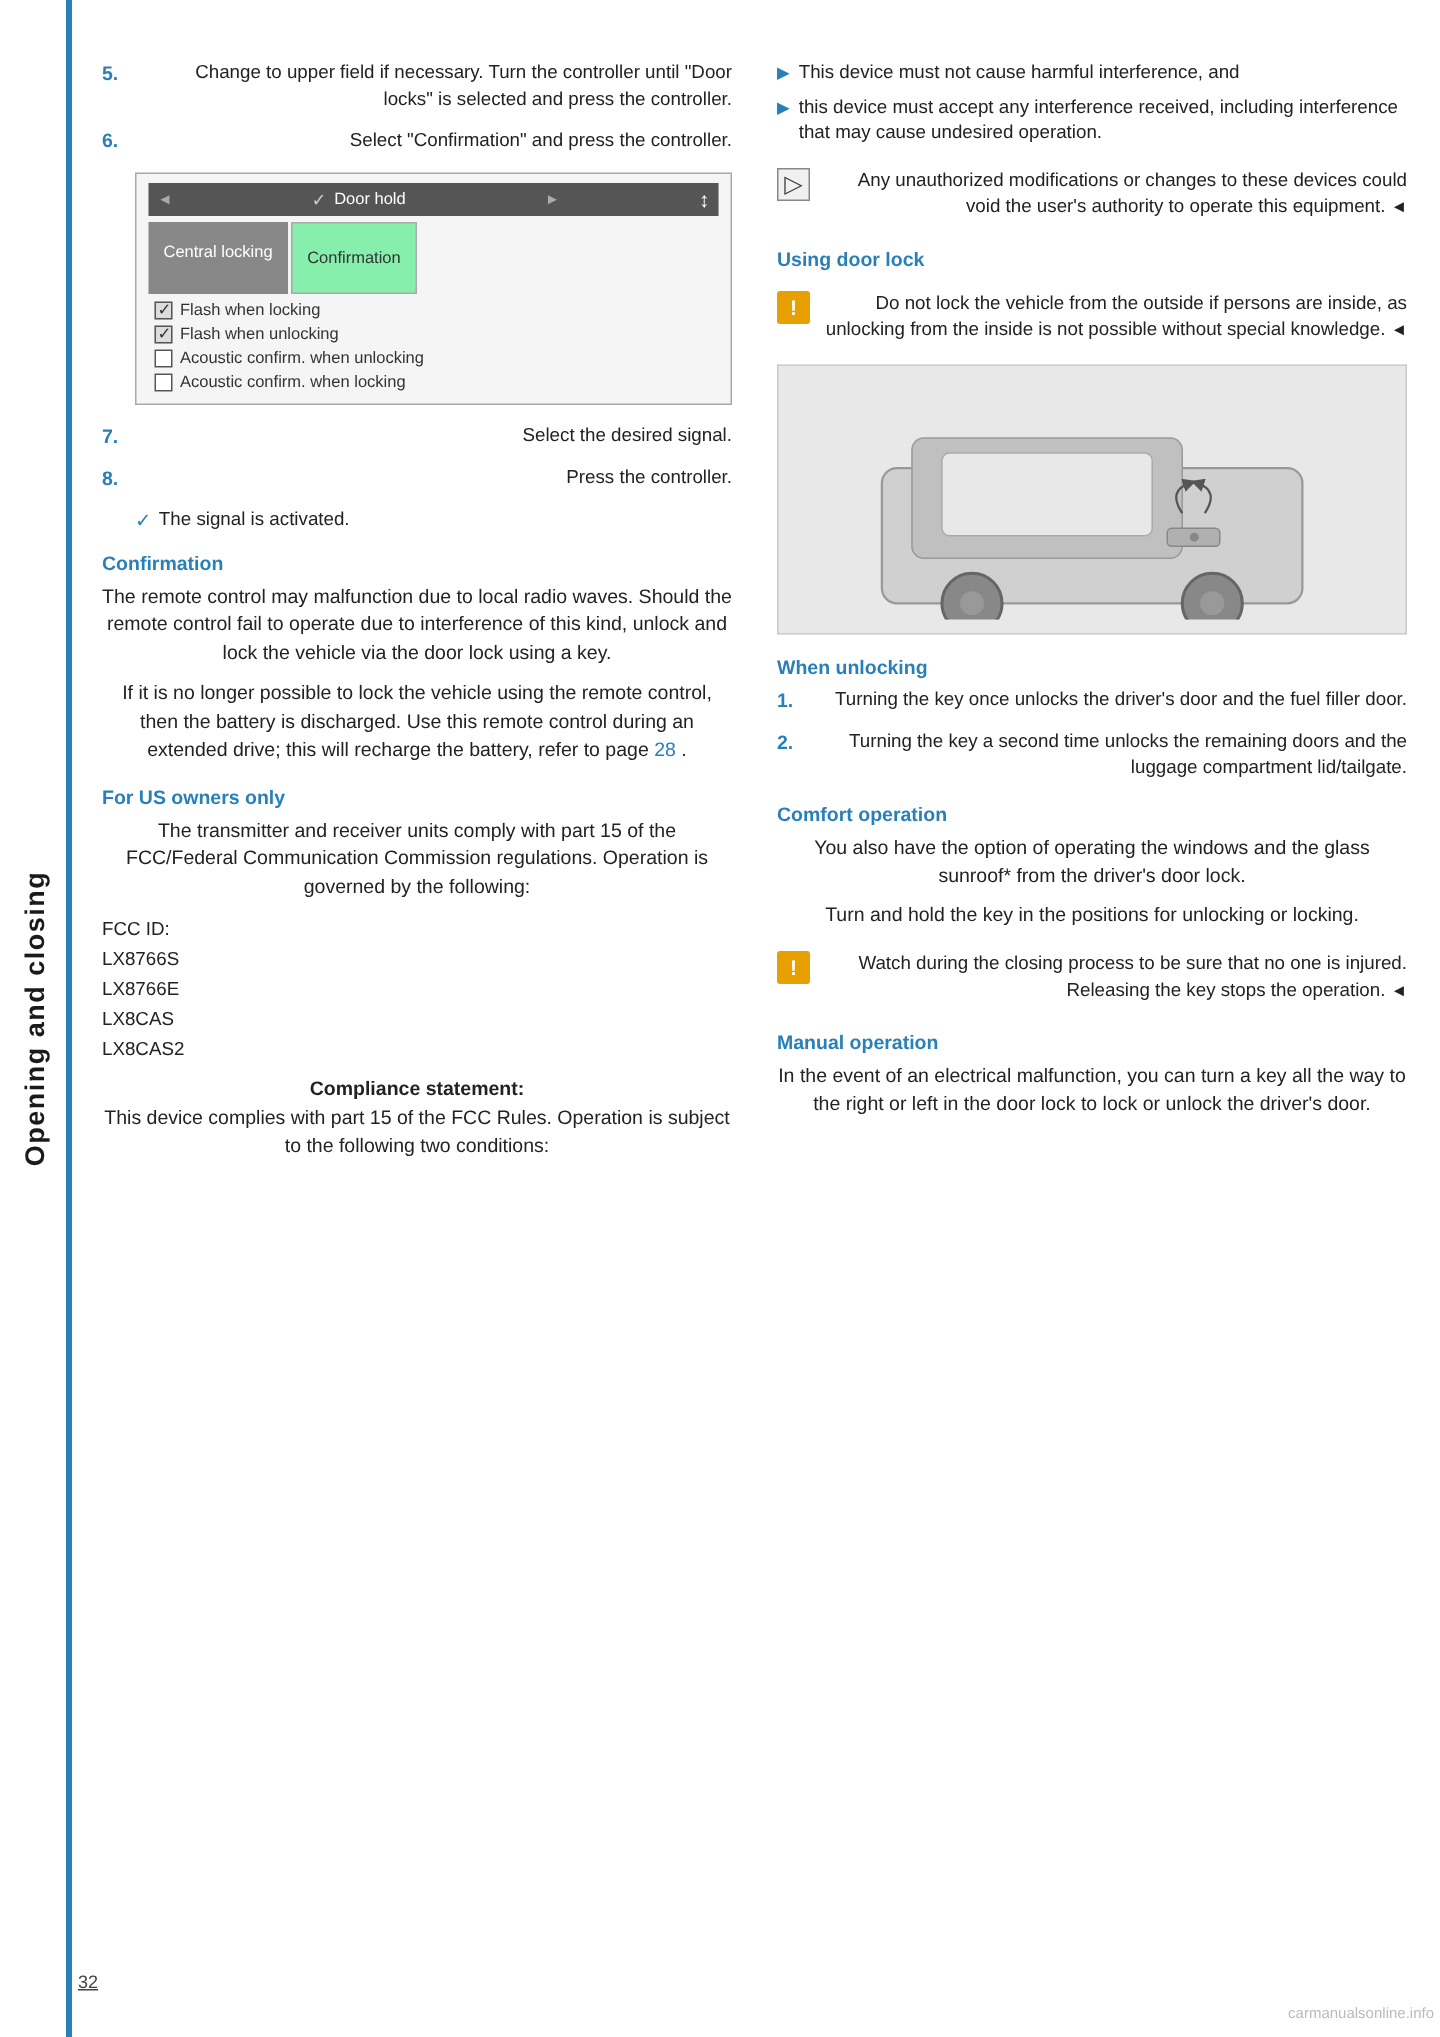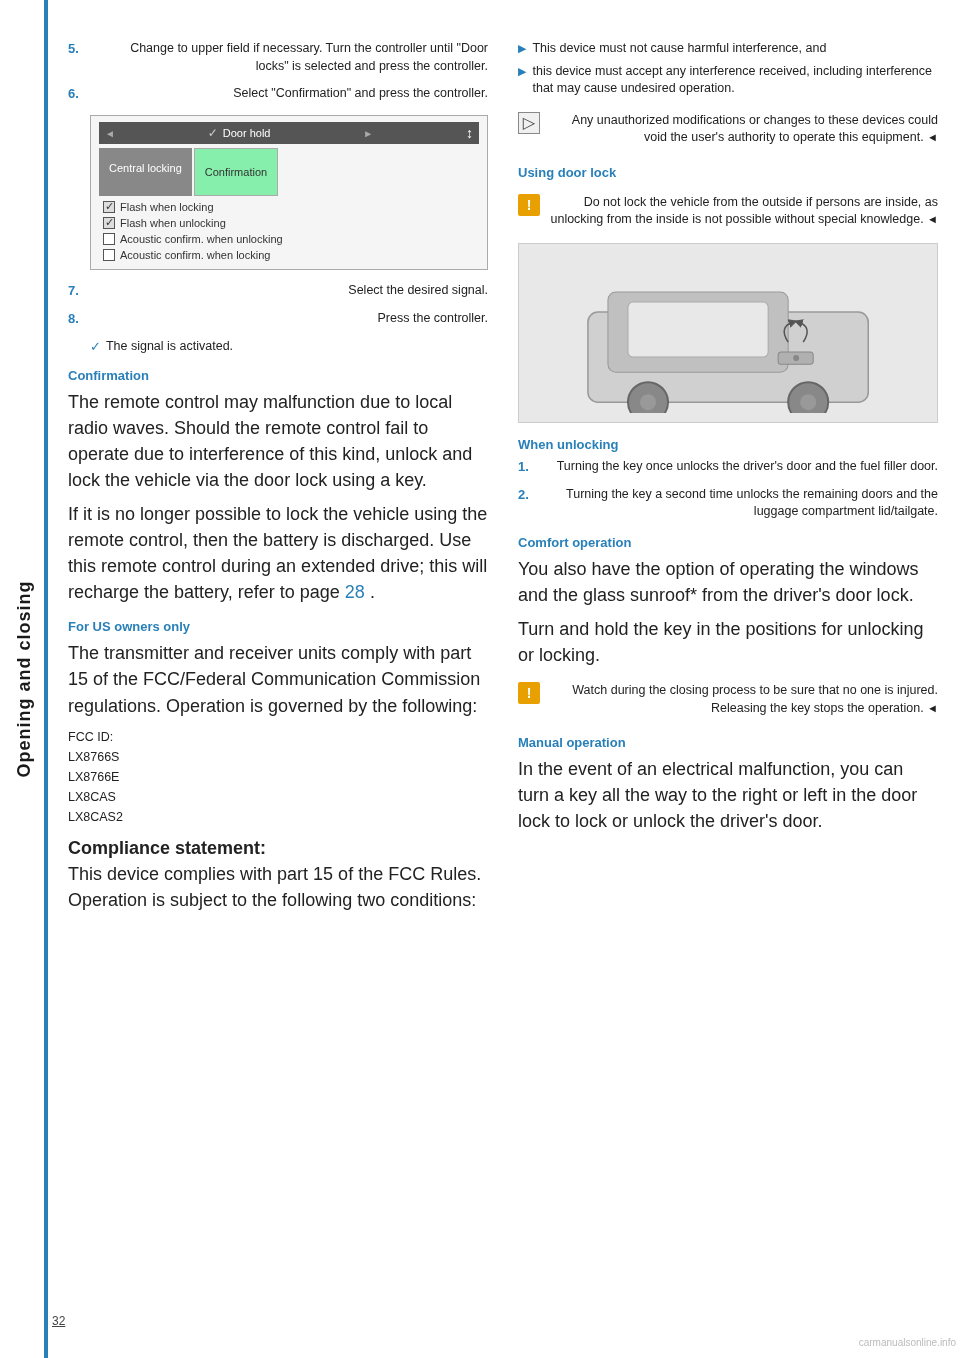--- a/index.html
+++ b/index.html
@@ -177,24 +177,25 @@
 
     
     .section-heading {
       color: #2980b9;
       font-weight: bold;
       font-size: 13px;
       margin: 14px 0 6px 0;
     }
 
     .body-text {
-      font-size: 18px;
+      font-size: 13px;
       line-height: 1.45;
       color: #222;
       margin-bottom: 8px;
+      text-align: center;
     }
 
     .fcc-ids {
       font-size: 12.5px;
       line-height: 1.6;
       margin-bottom: 8px;
       margin-left: 0;
     }
 
     

